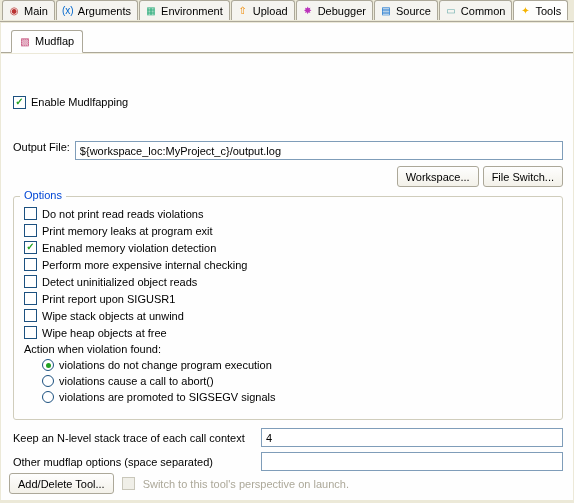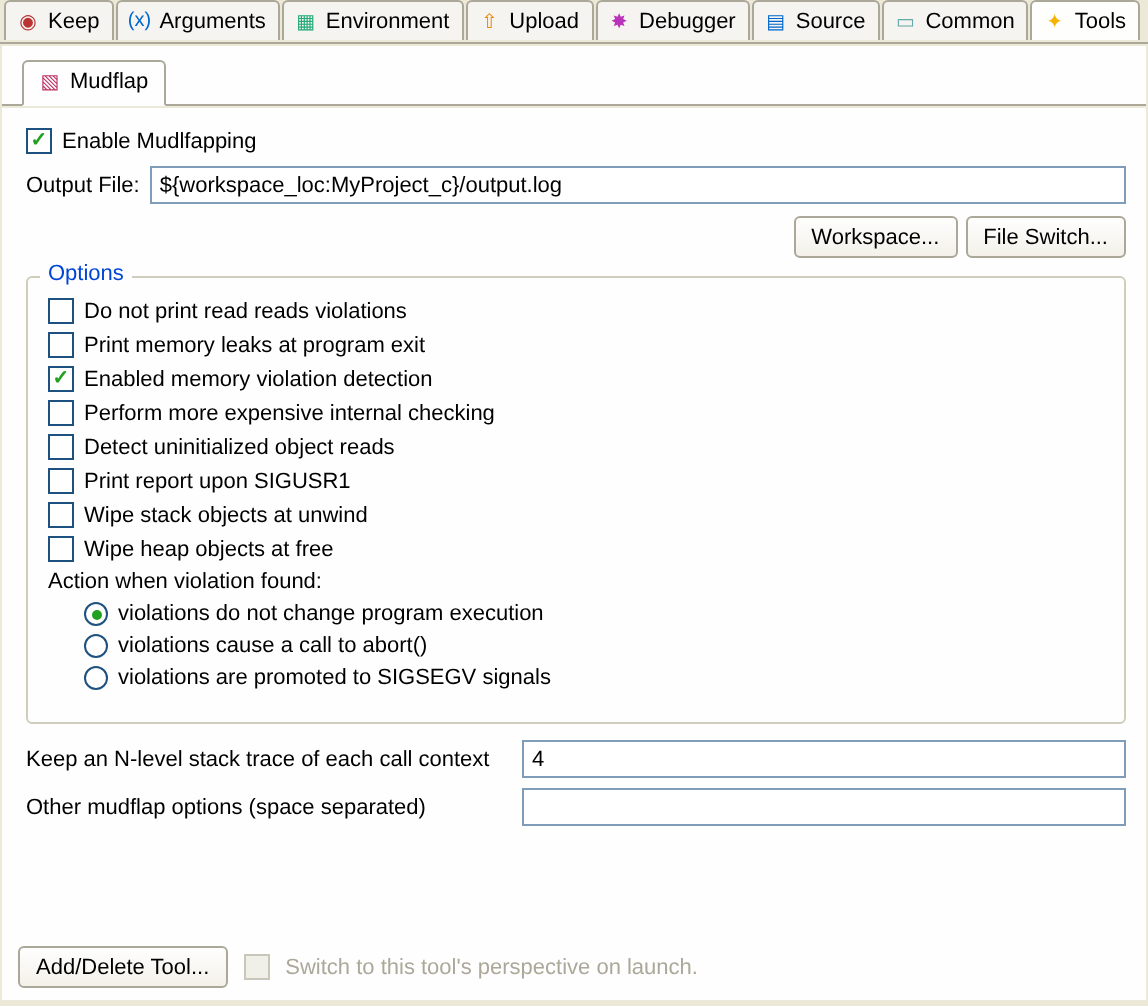--- a/index.html
+++ b/index.html
@@ -56,21 +56,21 @@
   top: 1px;
   font-size: 11px;
 }
 .content {
   background: #fefefe;
   margin: 0 1px 1px 1px;
   padding: 10px 10px 6px 12px;
   height: 446px;
   position: relative;
 }
-.row { display: flex; align-items: center; margin-bottom: 6px; gap: 5px; }
+.row { display: flex; margin-bottom: 6px; gap: 5px; margin-top: 32px; }
 .cb { width: 13px; height: 13px; border: 1px solid #1c5180; background: #fff; display: inline-flex; align-items: center; justify-content: center; font-size: 10px; color: #21a121; font-weight: bold; cursor: pointer; flex-shrink: 0; }
 .cb.checked::after { content: "✓"; position: relative; top: -1px; }
 label { cursor: default; color: #000; }
 .text-input {
   border: 1px solid #7f9db9;
   height: 19px;
   padding: 1px 4px;
   font-family: Tahoma, Arial, sans-serif;
   font-size: 11px;
   flex: 1;
@@ -132,21 +132,21 @@
 .ico-common { color: #6aa; }
 .ico-tools { color: #f5b301; }
 .ico-mudflap { color: #b36; }
 </style>
 </head>
 <body>
 
 <div class="tabs-row">
   <div class="tab">
       <span class="icon ico-main">◉</span>
-      <span>Keep</span>
+      <span>Main</span>
     </div>
   <div class="tab">
       <span class="icon ico-args">(x)</span>
       <span>Arguments</span>
     </div>
   <div class="tab">
       <span class="icon ico-env">▦</span>
       <span>Environment</span>
     </div>
   <div class="tab">

